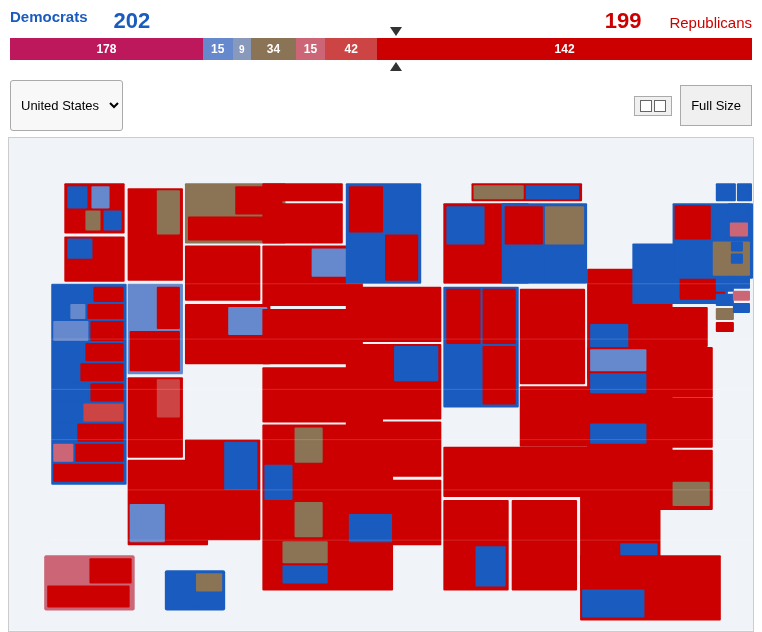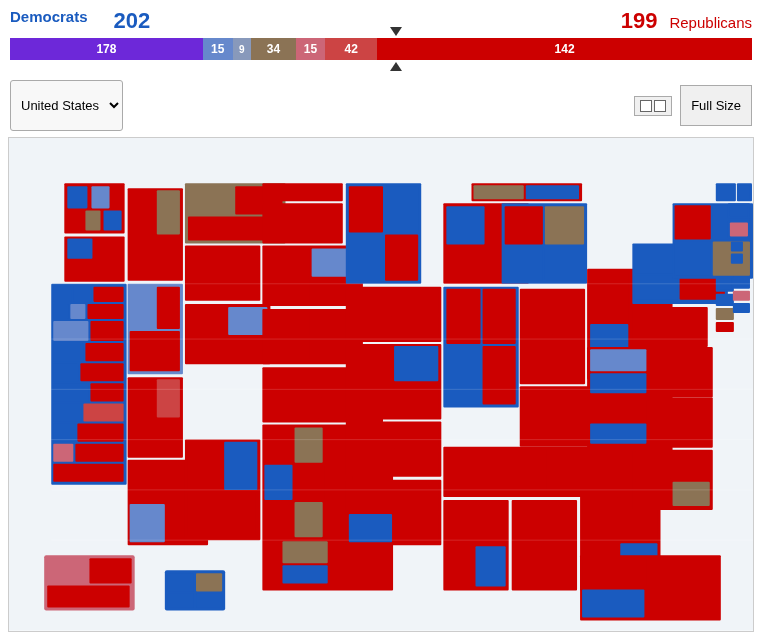--- a/index.html
+++ b/index.html
@@ -22,21 +22,21 @@
     .dems-score {
       color: #1a5bbf;
       font-weight: bold;
       font-size: 22px;
       margin-left: 20px;
     }
     .reps-score {
       color: #cc0000;
       font-weight: bold;
       font-size: 22px;
-      margin-right: 6px;
+      margin-right: 22px;
     }
     .reps-label {
       color: #cc0000;
       font-weight: normal;
       font-size: 15px;
     }
 
     .bar-container {
       position: relative;
       width: 100%;
@@ -146,21 +146,21 @@
     <div style="display:flex;align-items:baseline;gap:6px">
       <span class="reps-score">199</span>
       <span class="reps-label">Republicans</span>
     </div>
   </div>
 
   <div class="bar-container" style="margin: 0 0 10px 0;">
 
     <div class="arrow-down" style="left: calc(52% - 6px);"></div>
     <div class="bar-row">
-      <div class="bar-seg" style="width:26%;background:#6d28d9;">178</div>
+      <div class="bar-seg" style="width:26%;background:#be185d;">178</div>
       <div class="bar-seg" style="width:4%;background:#6688cc;">15</div>
       <div class="bar-seg" style="width:2.5%;background:#8899bb;font-size:10px;">9</div>
       <div class="bar-seg" style="width:6%;background:#8b7355;">34</div>
       <div class="bar-seg" style="width:4%;background:#cc6677;">15</div>
       <div class="bar-seg" style="width:7%;background:#cc4444;">42</div>
       <div class="bar-seg" style="flex:1;background:#cc0000;">142</div>
     </div>
 
     <div class="arrow-up" style="left: calc(52% - 6px);"></div>
   </div>

